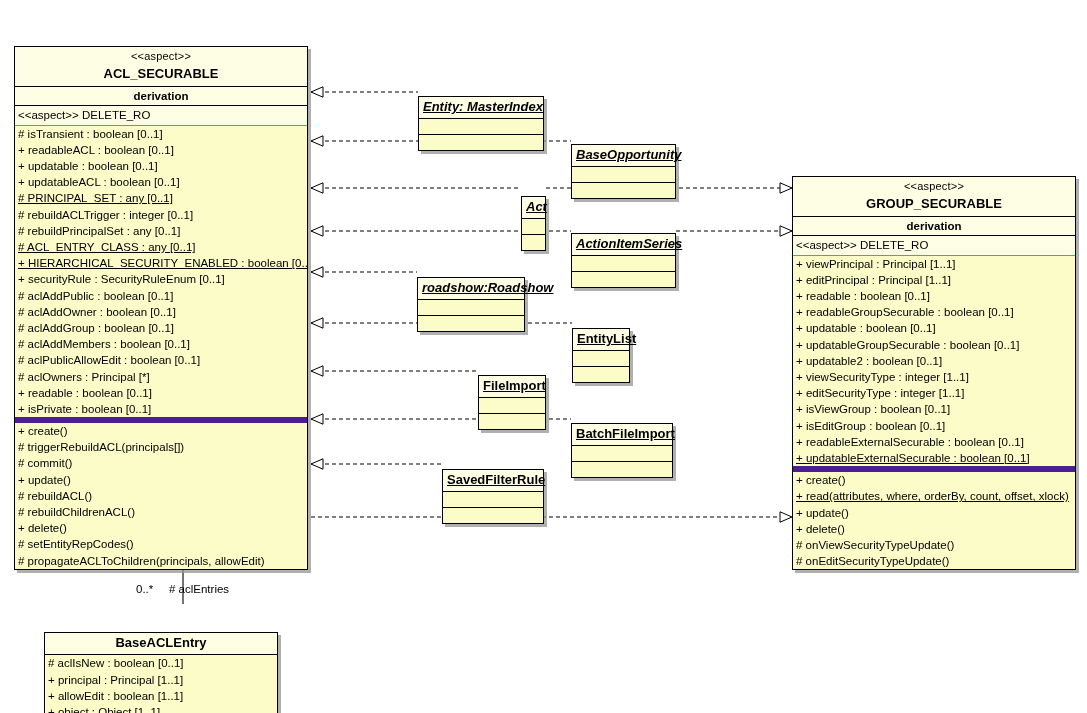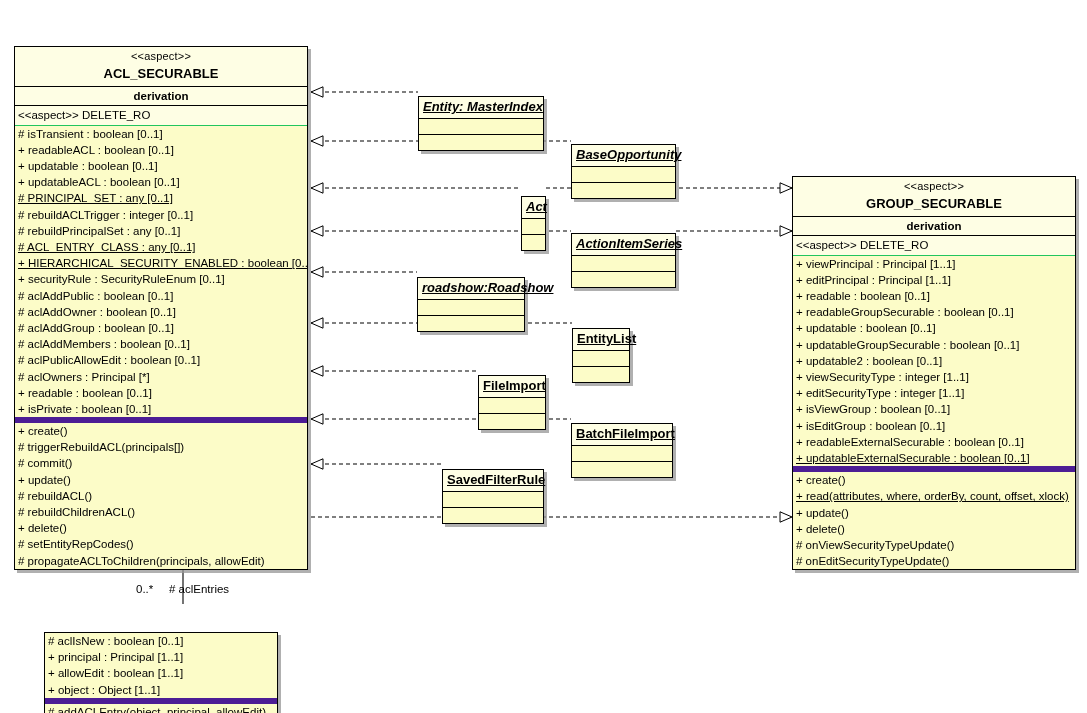--- a/index.html
+++ b/index.html
@@ -203,20 +203,23 @@
       <div class="feature">+ create()</div>
       <div class="feature static">+ read(attributes, where, orderBy, count, offset, xlock)</div>
       <div class="feature">+ update()</div>
       <div class="feature">+ delete()</div>
       <div class="feature"># onViewSecurityTypeUpdate()</div>
       <div class="feature"># onEditSecurityTypeUpdate()</div>
     </div>
 </div>
 
 <div class="uml-class" style="left:44px; top:604px; width:234px;">
+  <div class="uml-header" style="padding:1px 4px 2px 4px;">
+    <span class="cls-name">BaseACLEntry</span>
+  </div>
   <div class="uml-compartment">
       <div class="feature"># aclIsNew : boolean [0..1]</div>
       <div class="feature">+ principal : Principal [1..1]</div>
       <div class="feature">+ allowEdit : boolean [1..1]</div>
       <div class="feature">+ object : Object [1..1]</div>
     </div>
   <div class="uml-compartment divider">
       <div class="feature static"># addACLEntry(object, principal, allowEdit)</div>
     </div>
 </div>

